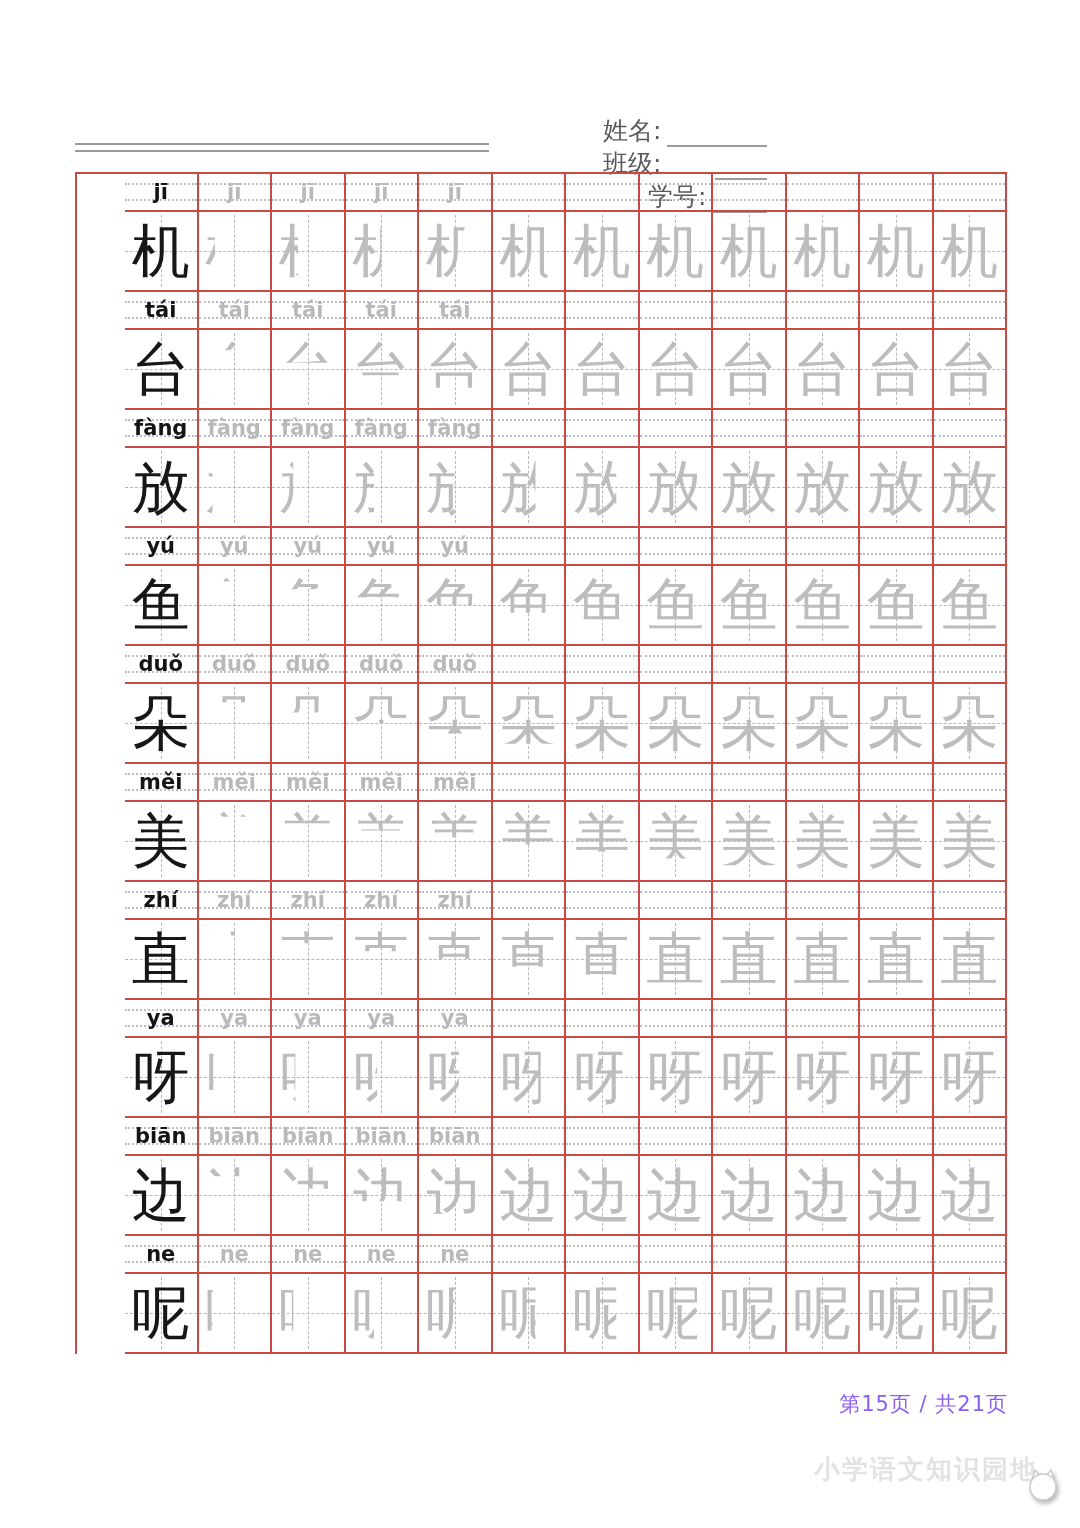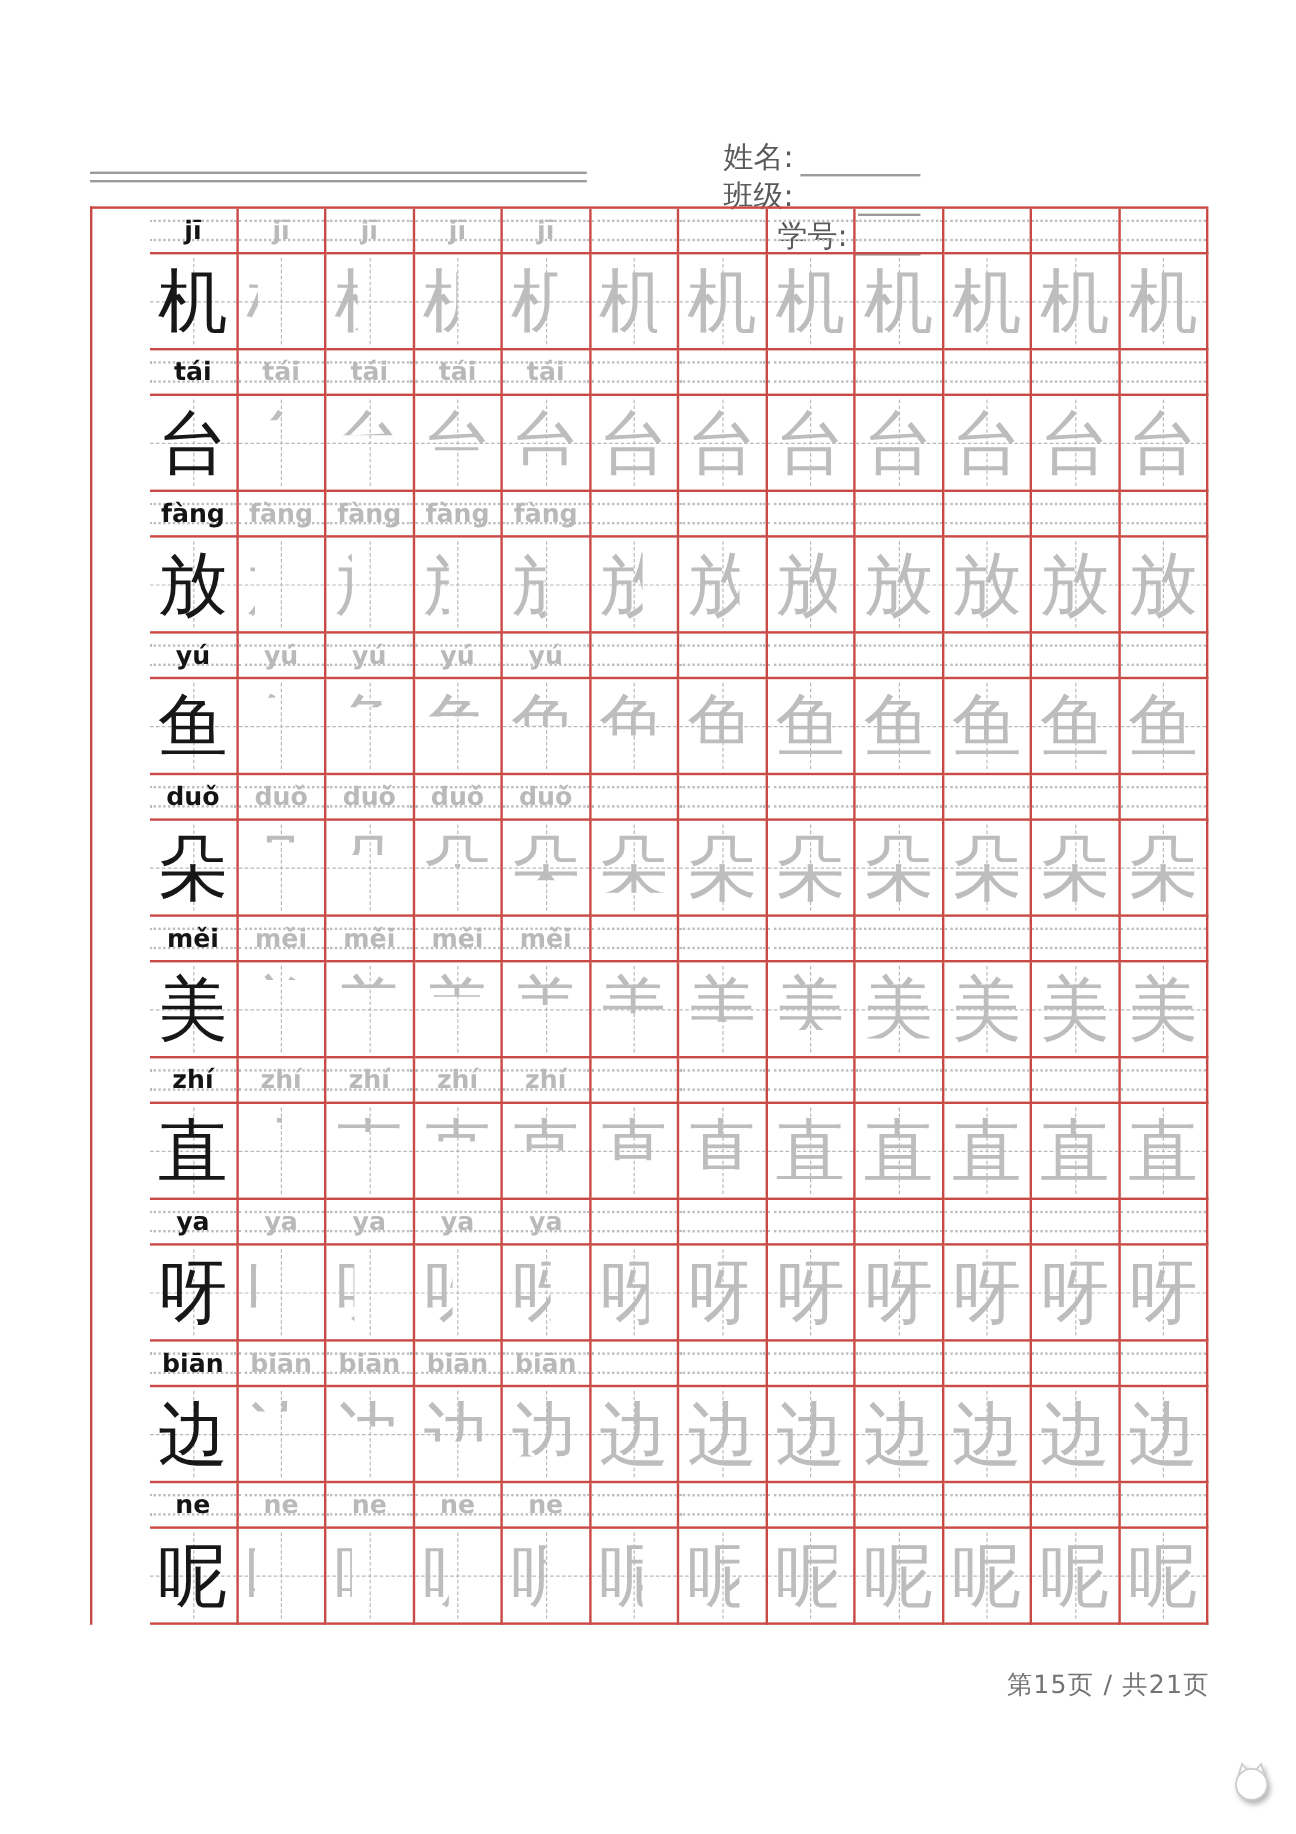--- a/index.html
+++ b/index.html
@@ -64,21 +64,21 @@
     font-size:58px;line-height:1.08;
   }
   .ink{color:#171717;}
   .trace{color:#bdbdbd;}
   .pink{color:#141414;font-weight:bold;}
   .ptrace{color:#b9b9b9;font-weight:bold;}
 
   
   .pagenum{
     position:absolute;right:72px;top:1390px;
-    font-size:21px;color:#737373;letter-spacing:1px;
+    font-size:21px;color:#8b5cf6;letter-spacing:1px;
   }
 
   
   .wm-ghost{
     position:absolute;right:42px;top:1452px;
     font-size:26px;font-weight:bold;color:#e2e2e2;letter-spacing:2px;
   }
   .wm-main{
     position:absolute;right:20px;top:1468px;
     font-size:31px;font-weight:bold;color:#ffffff;letter-spacing:1px;
@@ -730,20 +730,21 @@
           <span class="glyph trace">呢</span>
         </div>
         <div class="ccell">
           <span class="glyph trace">呢</span>
         </div>
       </div>
     </div>
 
   <div class="pagenum">第15页 / 共21页</div>
 
+  <div class="wm-ghost">小学语文知识园地</div>
   <div class="wm-main">
     <svg class="wm-logo" viewBox="0 0 34 34">
       <polygon points="6,12 9,2 15,9" fill="#ffffff" stroke="#cccccc" stroke-width="1.5"></polygon>
       <polygon points="28,12 25,2 19,9" fill="#ffffff" stroke="#cccccc" stroke-width="1.5"></polygon>
       <circle cx="17" cy="19" r="13" fill="#ffffff" stroke="#cccccc" stroke-width="1.5"></circle>
     </svg>
   </div>
 
 </div>
 

